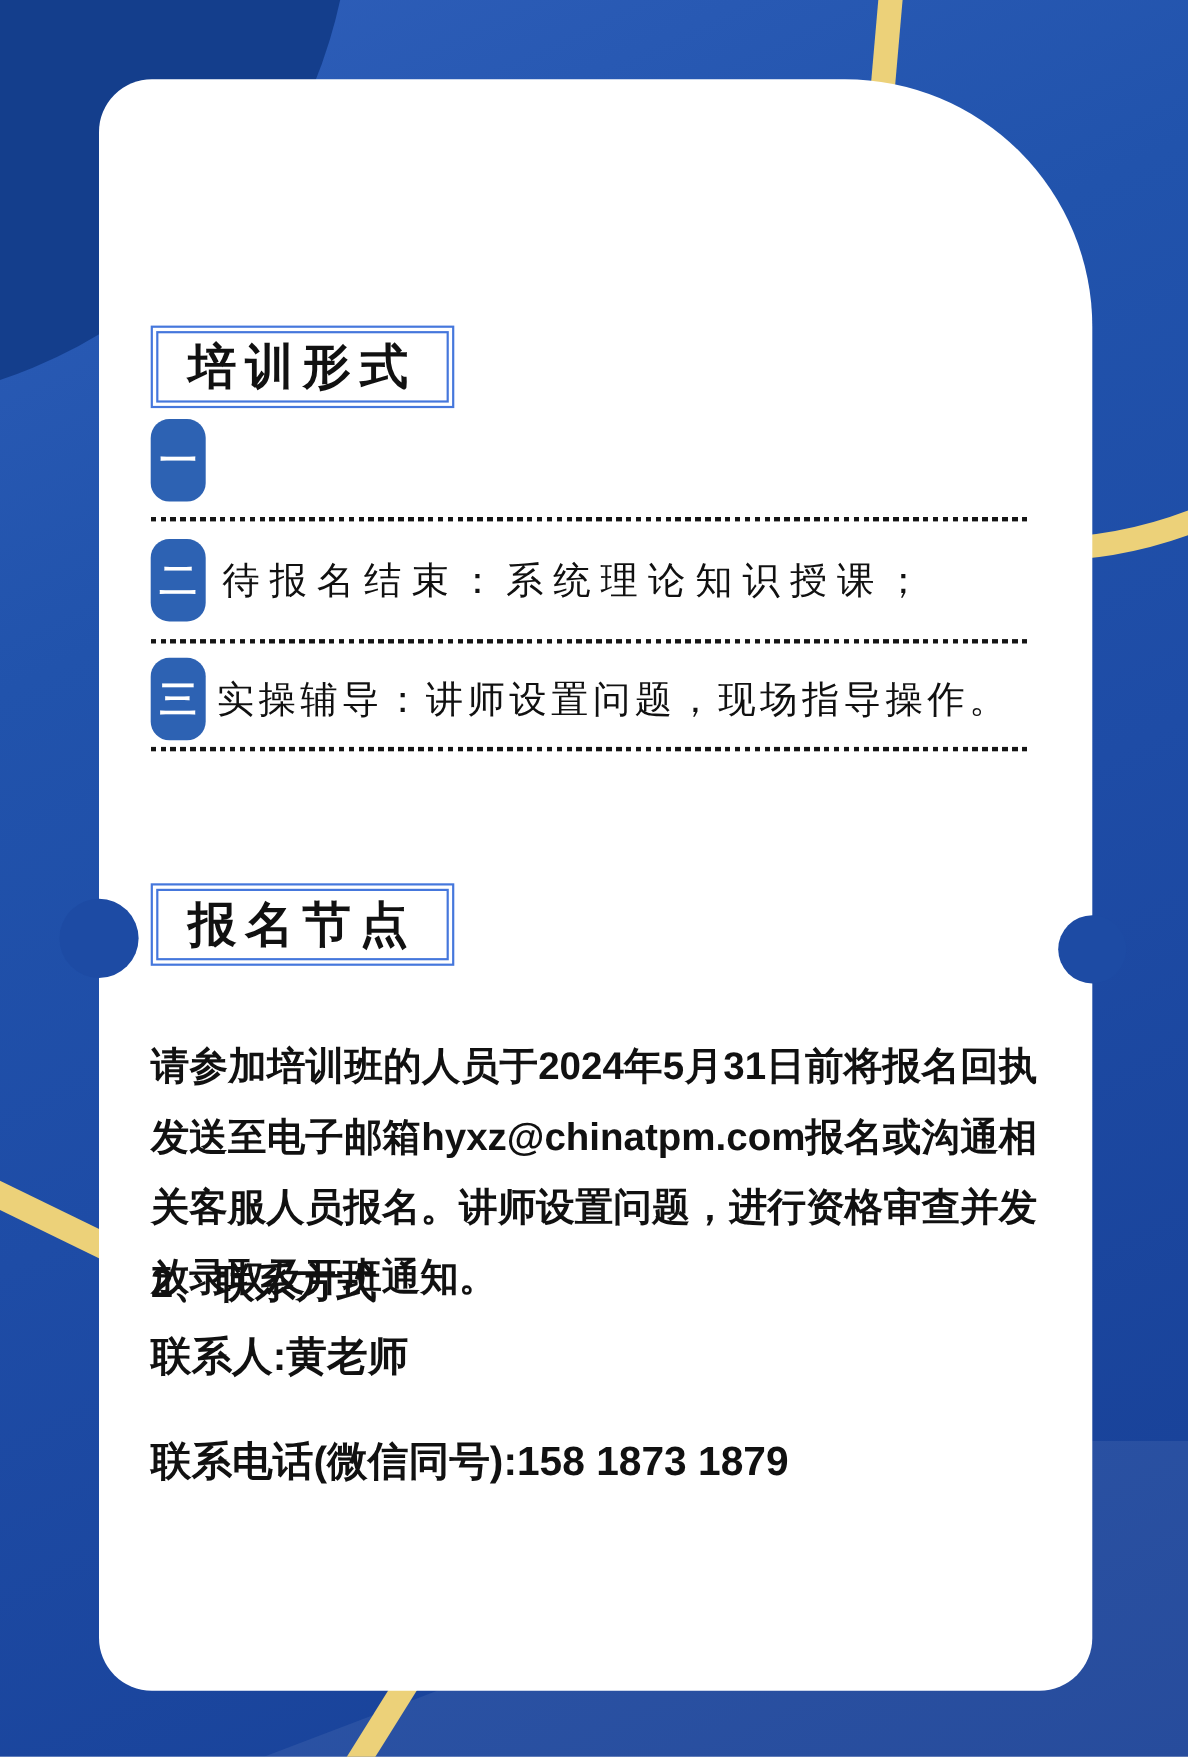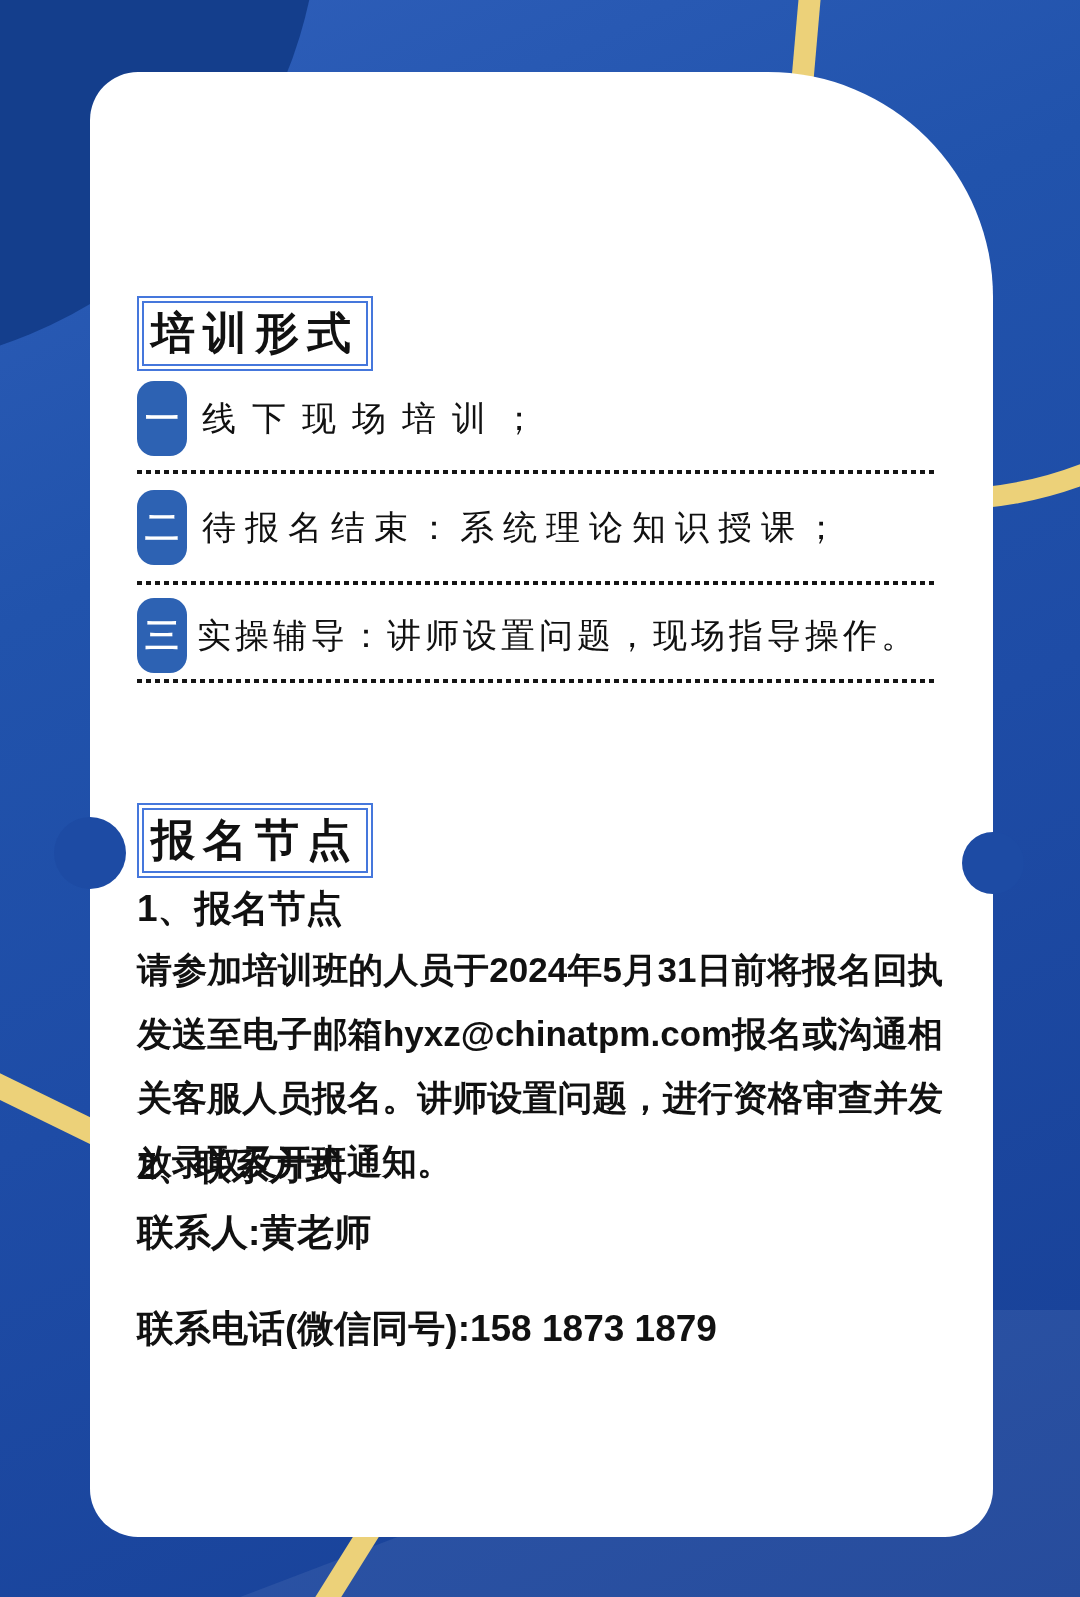--- a/index.html
+++ b/index.html
@@ -21,21 +21,21 @@
   .arc-clip{position:absolute;left:900px;top:0;width:180px;height:700px;overflow:hidden;z-index:0;}
   .arc-circle{position:absolute;box-sizing:border-box;left:-355px;top:-290px;width:800px;height:800px;
     border-radius:50%;border:21px solid #ecd179;}
   
   .card{position:absolute;left:90px;top:72px;width:903px;height:1465px;background:#ffffff;
     border-radius:48px 225px 48px 48px;z-index:1;}
   .notch{position:absolute;border-radius:50%;background:#1d4ba4;z-index:2;}
   .notch-left{left:54px;top:817px;width:72px;height:72px;}
   .notch-right{left:962px;top:832px;width:62px;height:62px;}
   
-  .sec-header{position:absolute;left:47px;border:2px solid #4577dc;padding:6px 12px;background:#fff;}
+  .sec-header{position:absolute;left:47px;border:2px solid #4577dc;padding:6px 32px;background:#fff;}
   .sec-header::after{content:"";position:absolute;inset:3px;border:2px solid #4577dc;pointer-events:none;}
   .sec-header span{font-size:44px;font-weight:800;letter-spacing:8px;color:#111;white-space:nowrap;}
   .sec-header-1{top:224px;}
   .sec-header-2{top:731px;}
   
   .t-row{position:absolute;left:47px;display:flex;align-items:center;height:75px;}
   .t-row-1{top:309px;}
   .t-row-2{top:418px;}
   .t-row-3{top:526px;}
   .num-badge{width:50px;height:75px;background:#2d62b3;border-radius:17px;color:#fff;
@@ -71,41 +71,39 @@
 </div>
 
 <div class="card">
 
   <div class="sec-header sec-header-1">
     <span>培训形式</span>
   </div>
 
   <div class="t-row t-row-1">
     <div class="num-badge">一</div>
-    <div class="t-text">线下现场培训；</div>
   </div>
   <div class="sep sep-1"></div>
 
   <div class="t-row t-row-2">
     <div class="num-badge">二</div>
     <div class="t-text">待报名结束：系统理论知识授课；</div>
   </div>
   <div class="sep sep-2"></div>
 
   <div class="t-row t-row-3">
     <div class="num-badge">三</div>
     <div class="t-text">实操辅导：讲师设置问题，现场指导操作。</div>
   </div>
   <div class="sep sep-3"></div>
 
   <div class="sec-header sec-header-2">
     <span>报名节点</span>
   </div>
 
-  <div class="reg-text p-title">1、报名节点</div>
   <div class="reg-text p-body">请参加培训班的人员于2024年5月31日前将报名回执发送至电子邮箱hyxz@chinatpm.com报名或沟通相关客服人员报名。讲师设置问题，进行资格审查并发放录取及开班通知。</div>
   <div class="reg-text p2-title">2、联系方式</div>
   <div class="reg-text c-person">联系人:黄老师</div>
   <div class="reg-text c-phone">联系电话(微信同号):158 1873 1879</div>
 
 </div>
 
 <div class="notch notch-left"></div>
 <div class="notch notch-right"></div>
 

